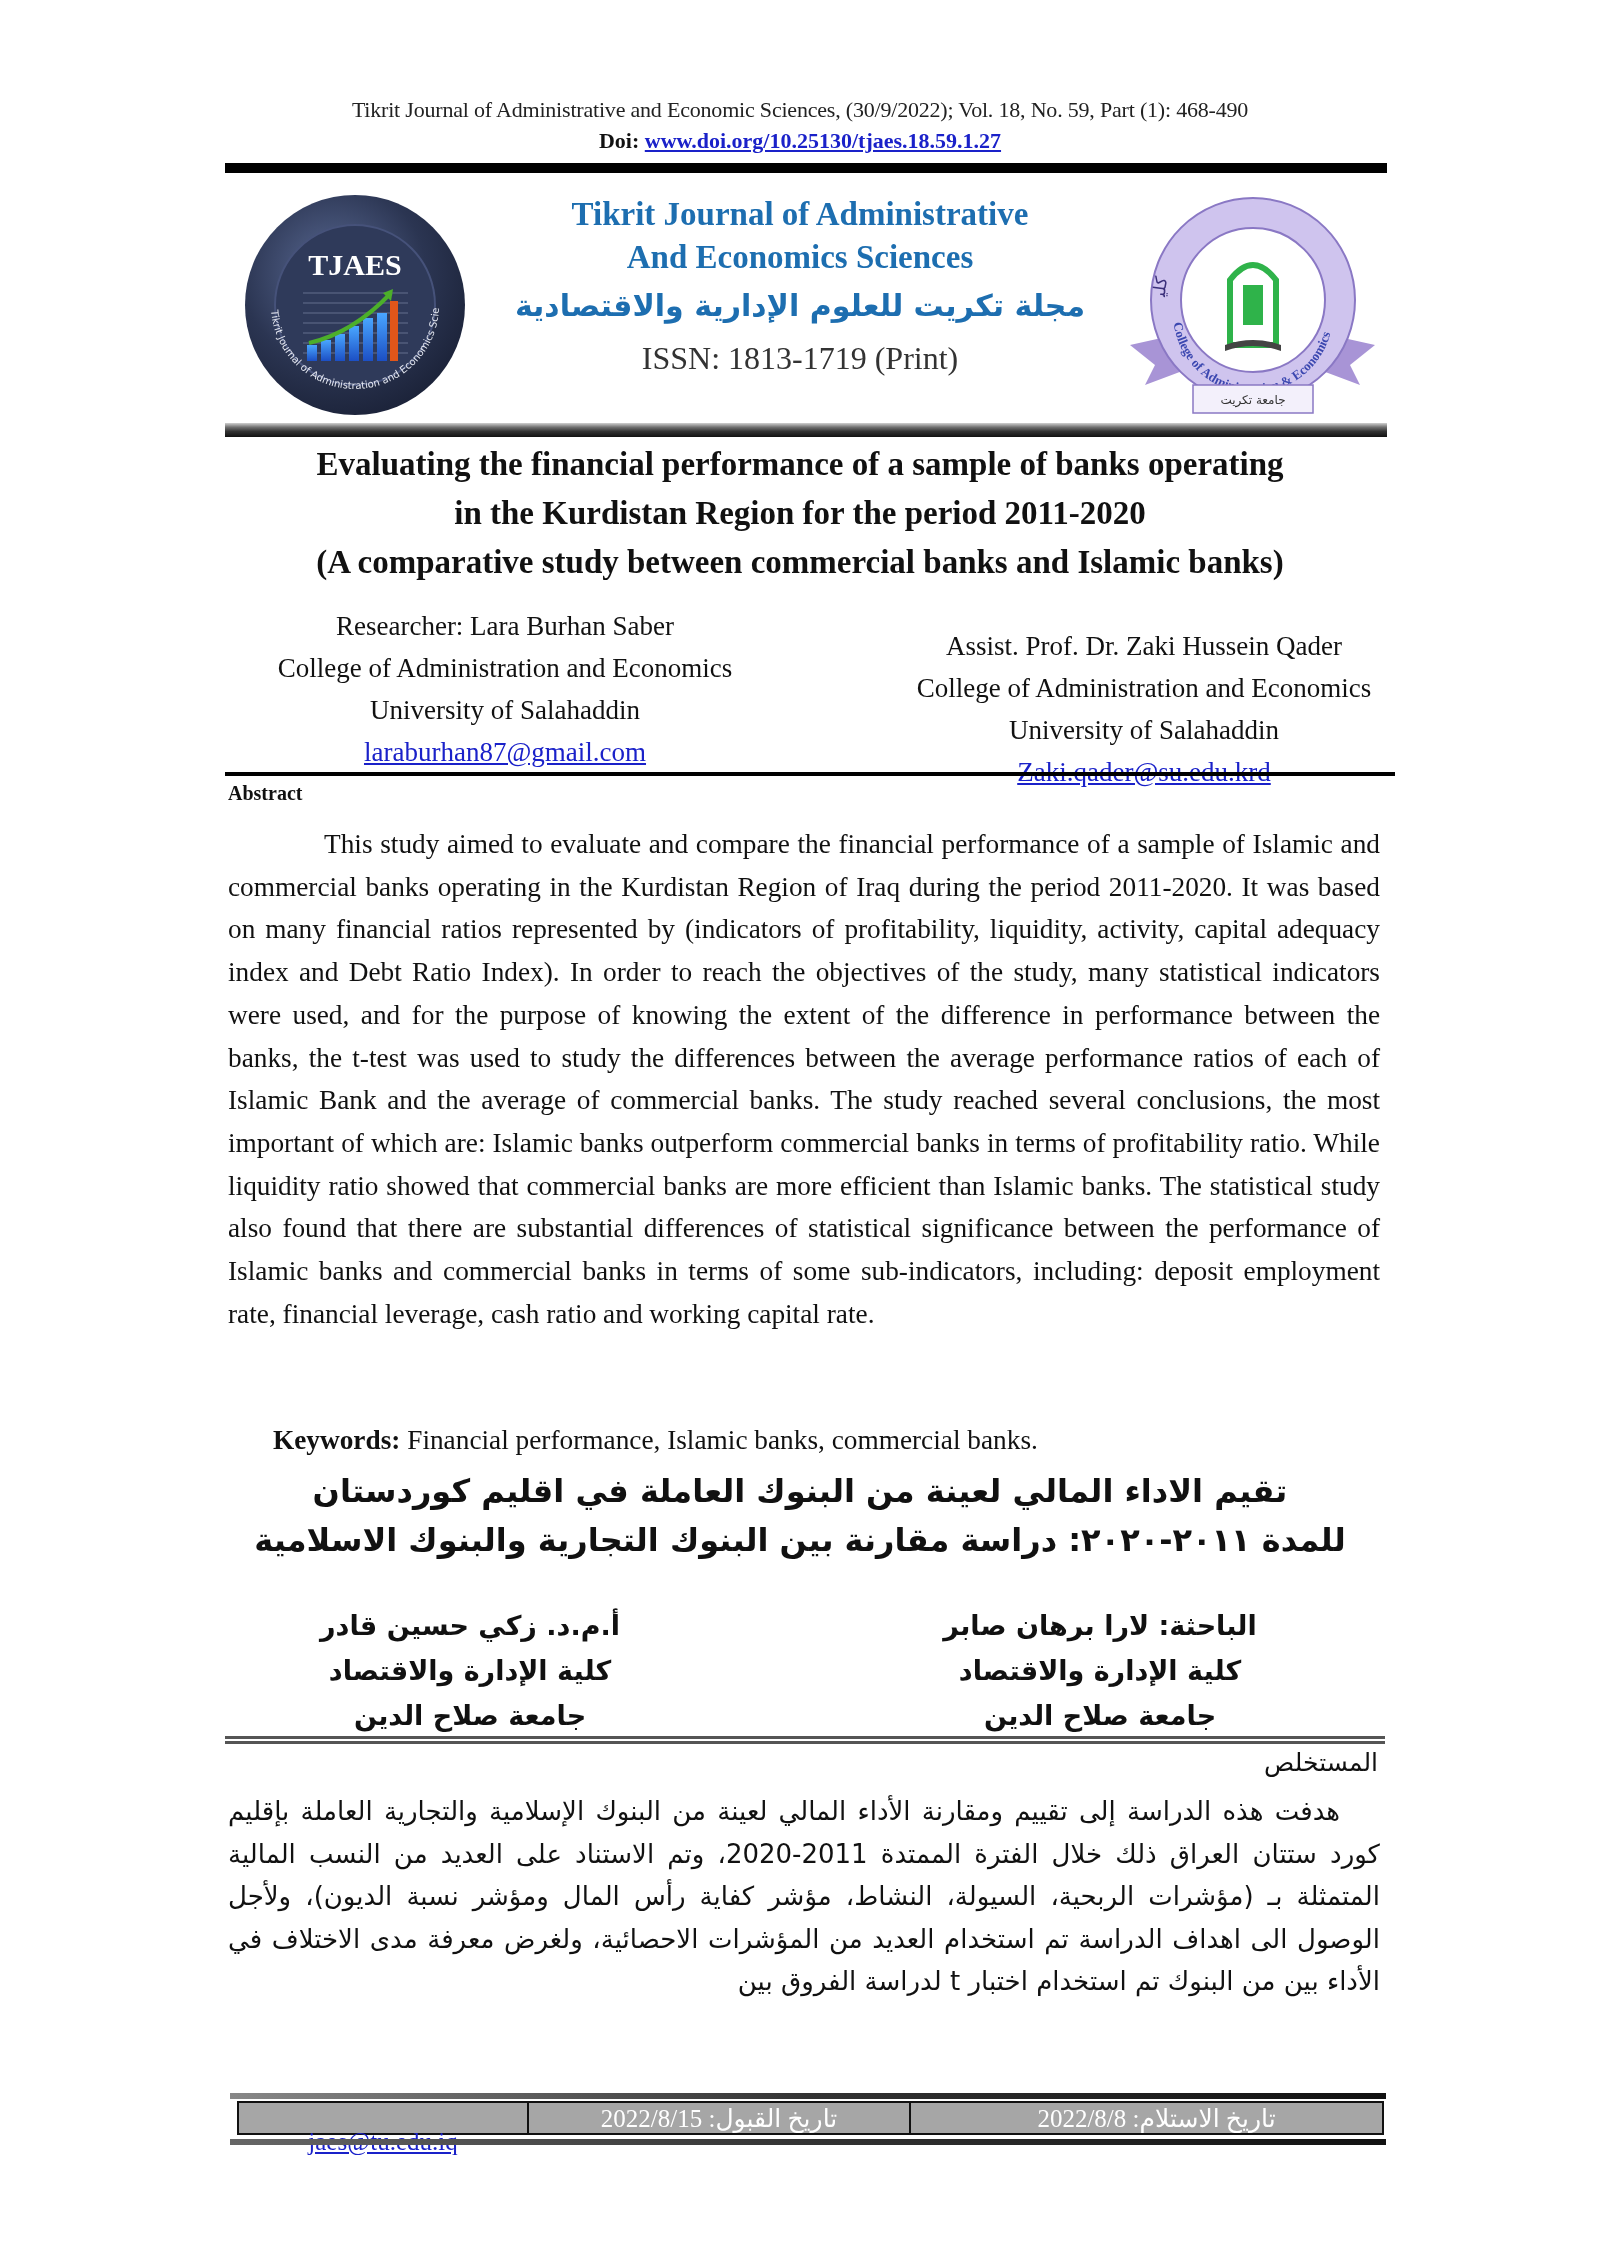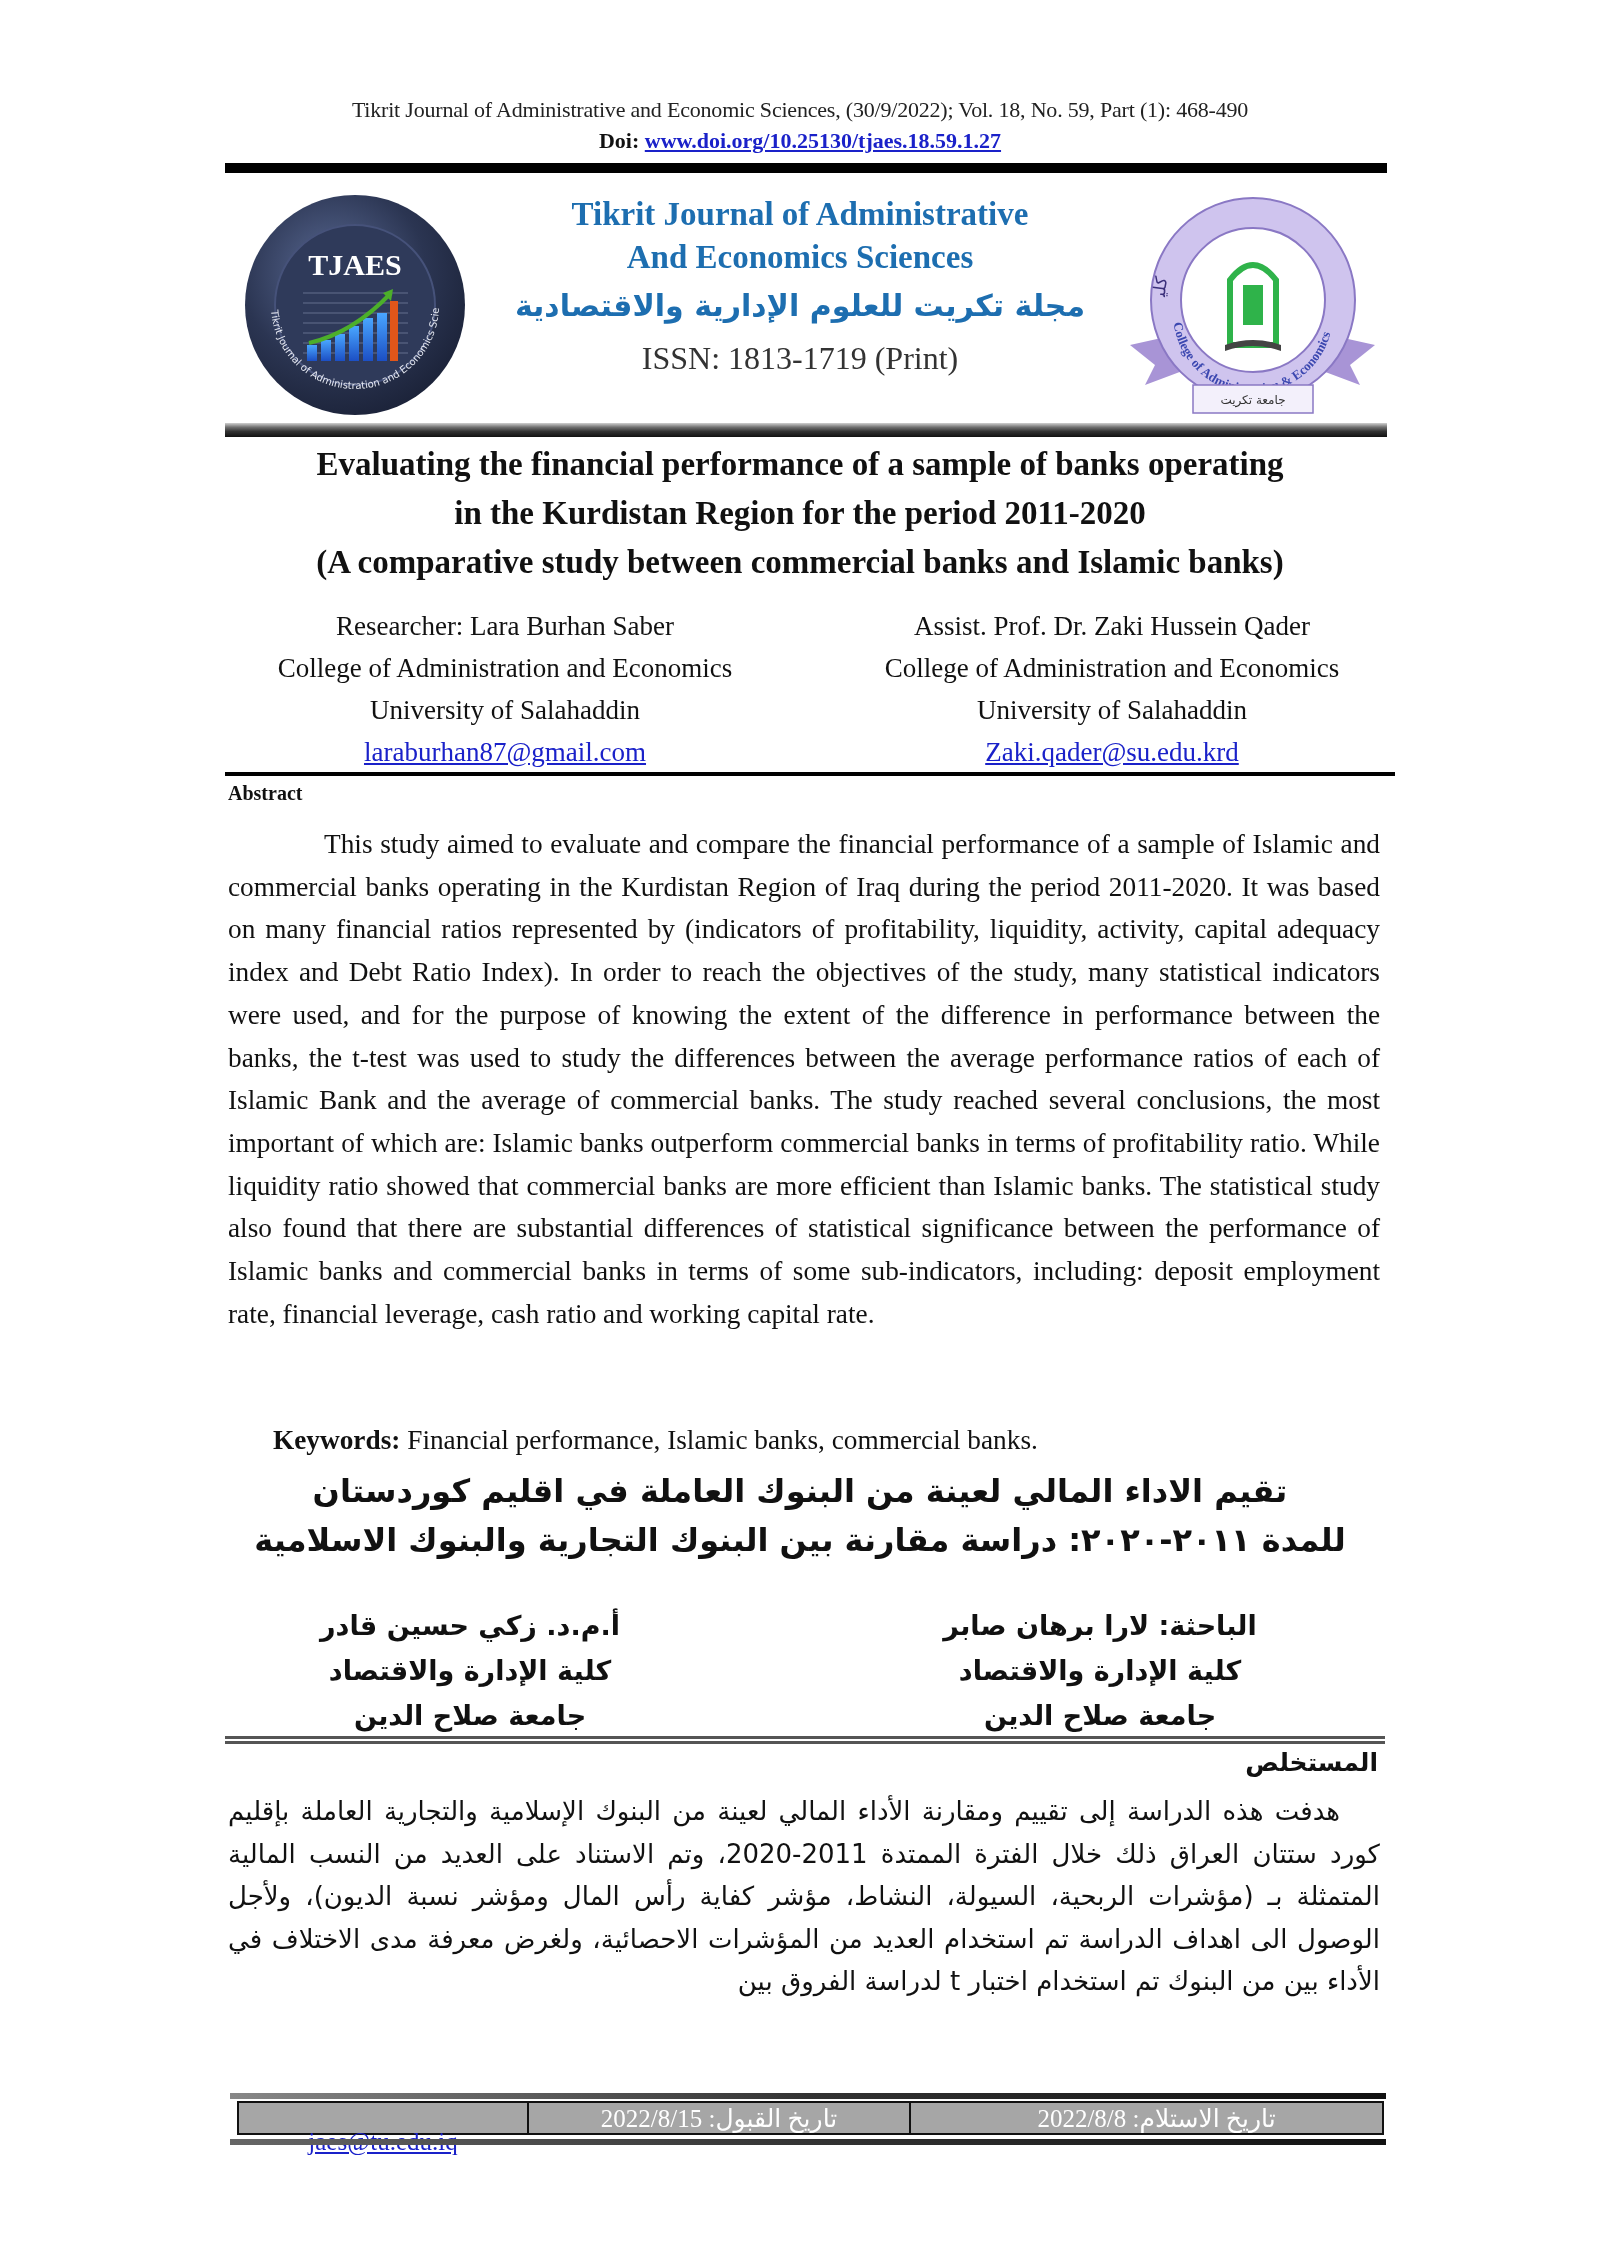--- a/index.html
+++ b/index.html
@@ -24,21 +24,21 @@
   .rule-mast { left: 225px; width: 1162px; top: 423px; height: 14px;
                background: linear-gradient(#d0d0d0, #707070 30%, #333 60%, #111); }
 
   
   .title { left: 230px; width: 1140px; top: 440px; text-align: center; font-weight: bold;
            font-size: 33px; line-height: 49px; }
 
   
   .author-col { top: 605px; width: 560px; text-align: center; font-size: 27px; line-height: 42px; }
   .author-col.left { left: 225px; }
-  .author-col.right { left: 832px; }
+  .author-col.right { left: 864px; margin-top: 20px; }
   .author-col a { color: #1a21c9; text-decoration: underline; }
   .rule-auth { left: 225px; width: 1170px; top: 772px; height: 4px; background: #000; }
 
   
   .abs-head { left: 228px; top: 782px; font-weight: bold; font-size: 20px; }
   .abs-body { left: 228px; width: 1152px; top: 823px; font-size: 27.3px; line-height: 42.7px;
               text-align: justify; text-indent: 96px; }
   .keywords { left: 228px; width: 1152px; top: 1425px; font-size: 27.3px; }
   .keywords b { font-weight: bold; margin-left: 45px; }
 
@@ -47,21 +47,21 @@
               font-family: "DejaVu Sans", sans-serif; font-weight: bold; font-size: 32px; line-height: 49px; }
 
   .ar-auth { top: 1603px; width: 460px; text-align: center; direction: rtl;
              font-family: "DejaVu Sans", sans-serif; font-weight: bold; font-size: 27px; line-height: 45px; }
   .ar-auth.right { left: 870px; }
   .ar-auth.left { left: 240px; }
 
   .rule-ar { left: 225px; width: 1160px; top: 1736px; height: 8px;
              border-top: 3px solid #555; border-bottom: 3px solid #555; box-sizing: border-box; }
   .ar-abs-head { right: 222px; top: 1748px; direction: rtl; font-family: "DejaVu Sans", sans-serif;
-                 font-weight: bold; font-size: 25px; }
+                 font-weight: normal; font-size: 25px; }
   .ar-abs-body { left: 228px; width: 1152px; top: 1790px; direction: rtl; text-align: justify;
                  font-family: "DejaVu Sans", sans-serif; font-size: 26px; line-height: 42.5px; text-indent: 40px; }
 
   
   .rule-foot1 { left: 230px; width: 1156px; top: 2093px; height: 6px;
                 background: linear-gradient(90deg, #888, #333 50%, #111); }
   .foot-table { left: 237px; width: 1147px; top: 2101px; height: 34px; display: flex;
                 border: 2px solid #111; background: #a6a6a6; box-sizing: border-box; }
   .foot-cell { display: flex; align-items: center; justify-content: center; font-size: 25px; color: #fff;
                border-right: 2px solid #111; box-sizing: border-box; }

